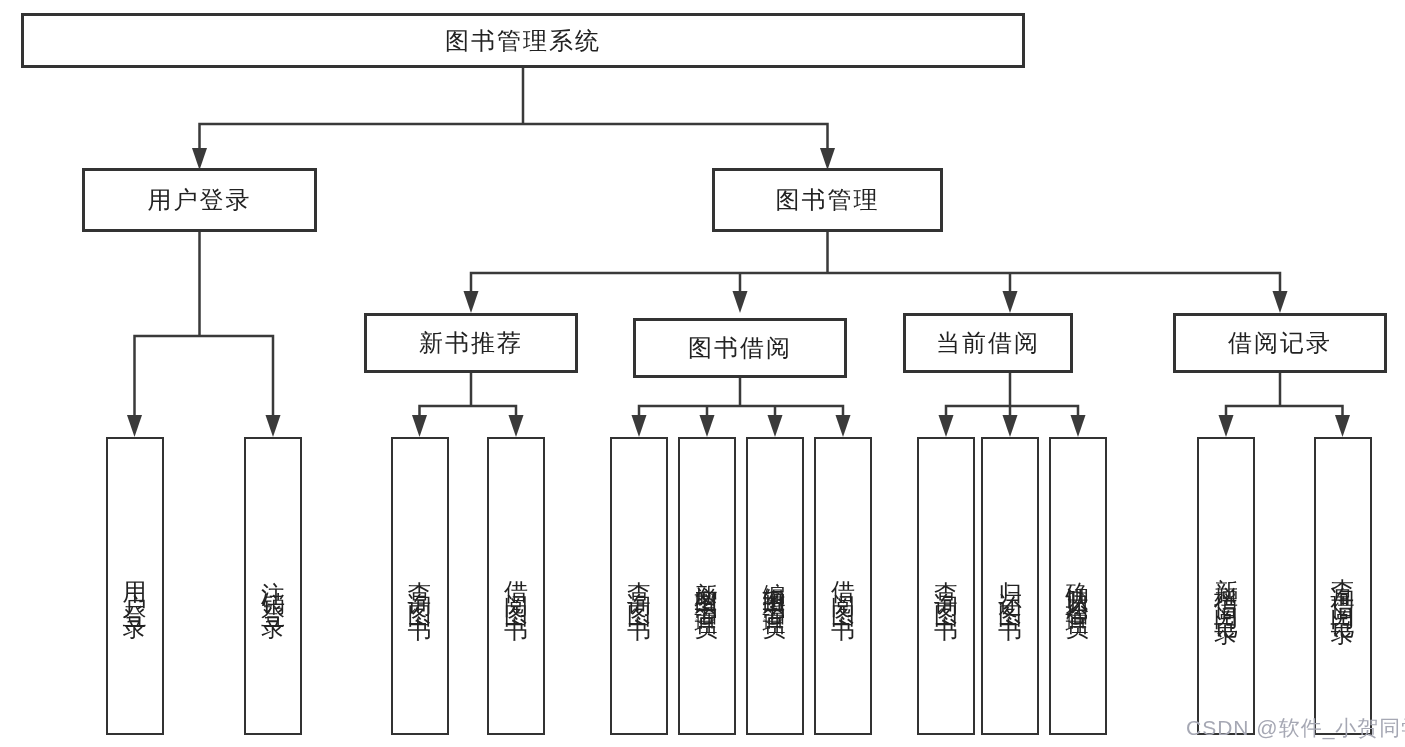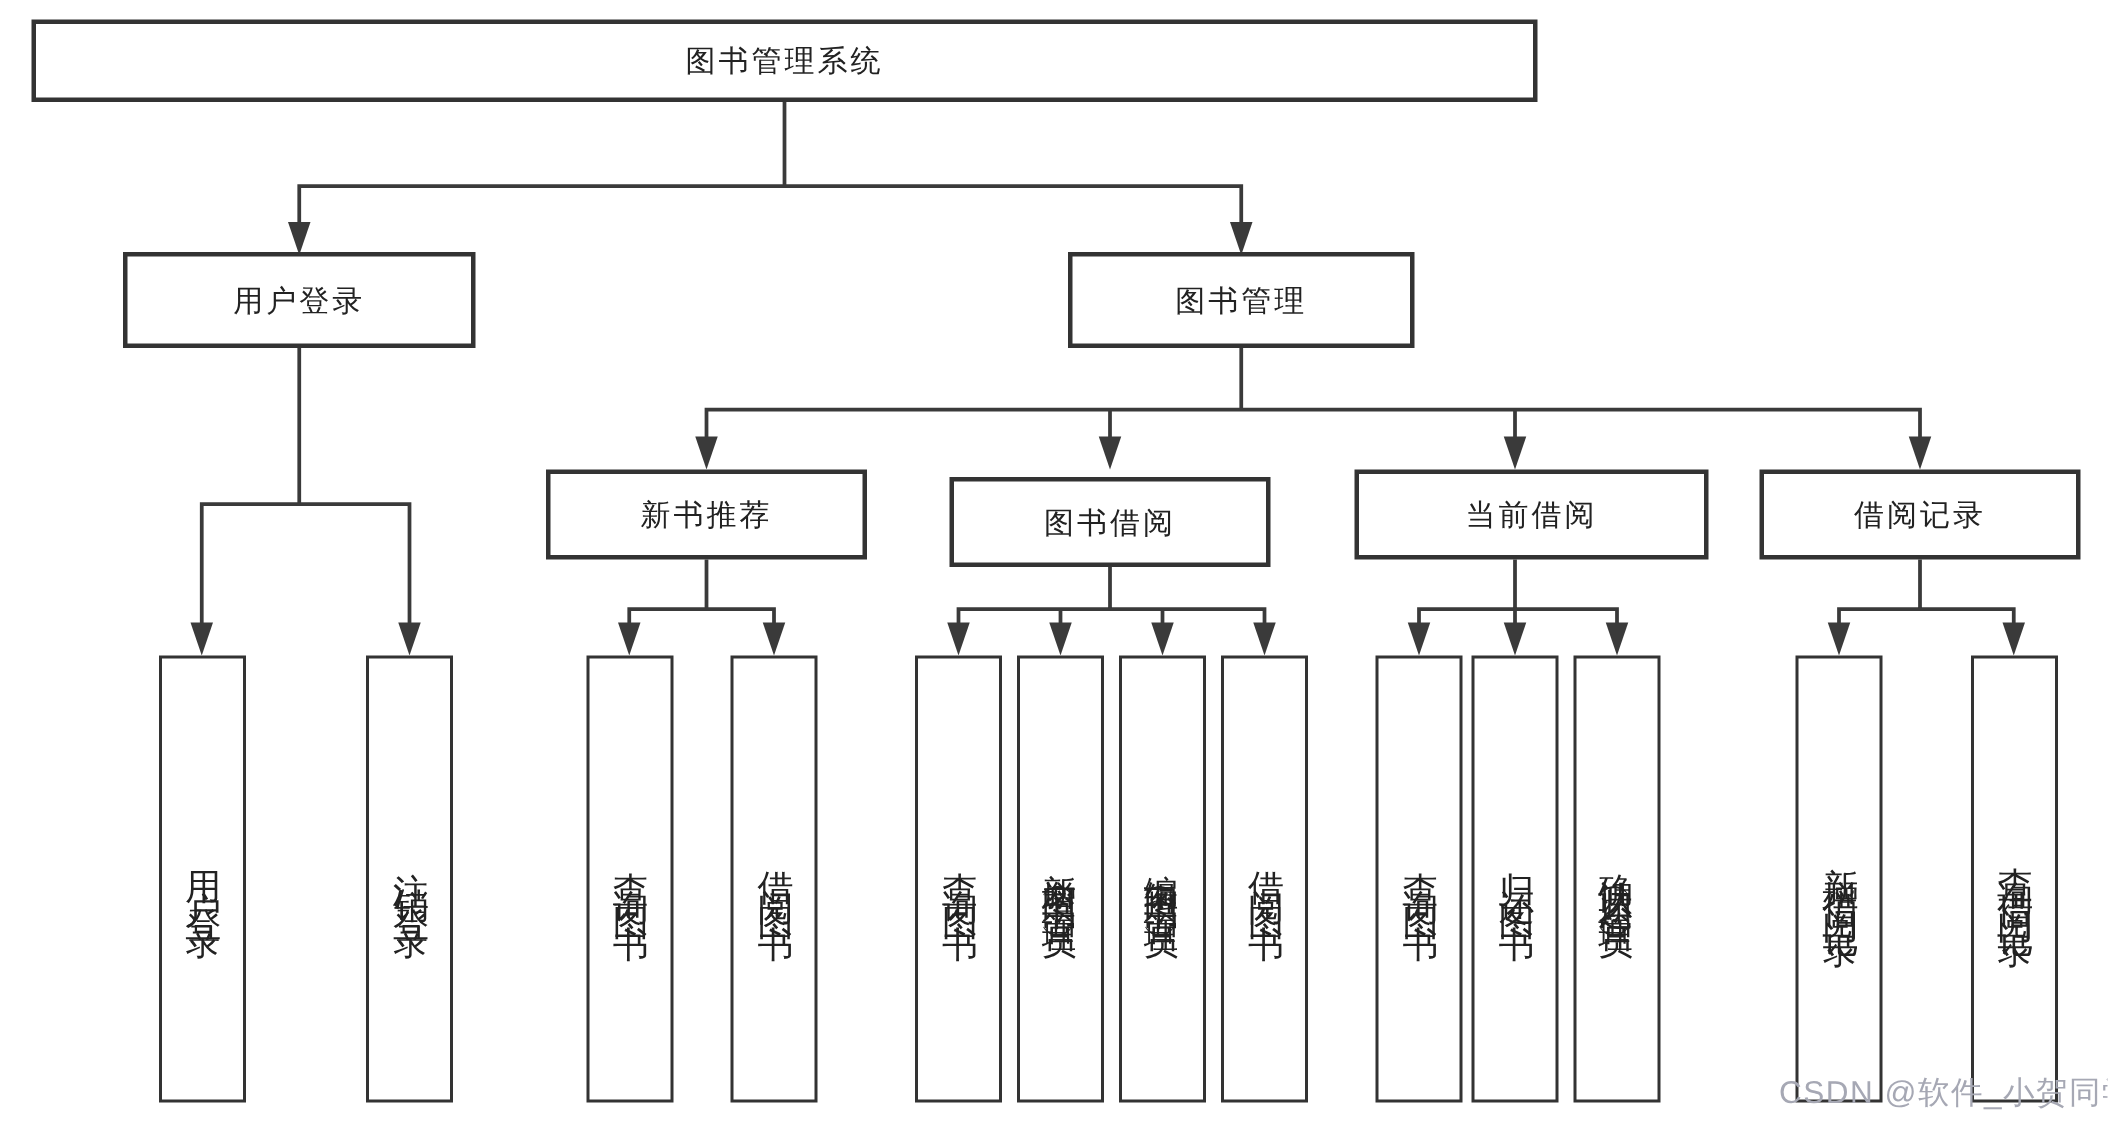--- a/index.html
+++ b/index.html
@@ -7,21 +7,21 @@
   .canvas {
     position:relative; width:1405px; height:747px; background:#ffffff; overflow:hidden;
   }
   .connectors { position:absolute; left:0; top:0; width:1405px; height:747px; z-index:1; }
   .connectors path { fill:none; stroke:#3a3a3a; stroke-width:2.5; stroke-linecap:square; }
   .connectors polygon { fill:#3a3a3a; stroke:none; }
   .node {
     position:absolute; box-sizing:border-box; background:#ffffff; border:3px solid #333333;
     color:#222222; display:flex; align-items:center; justify-content:center; z-index:2;
   }
-  .node--h { font-size:20px; letter-spacing:2px; white-space:nowrap; }
+  .node--h { font-size:24px; letter-spacing:2px; white-space:nowrap; }
   .node--v {
     writing-mode:vertical-rl; text-orientation:mixed; border-width:2.5px;
     font-size:24px; display:flex; align-items:center; justify-content:center;
   }
   .leaf-4 { letter-spacing:12px; }
   .leaf-6 { letter-spacing:9px;  }
   .leaf-9 { letter-spacing:5px; font-size:23px; }
   .watermark {
     position:absolute; left:1186px; top:714px; z-index:5;
     color:#a6a8b4; font-size:21px; letter-spacing:1px; white-space:nowrap;
@@ -82,21 +82,21 @@
     </g>
   </svg>
 
   <div class="node node--h" style="left:21px; top:13px; width:1004px; height:55px;">图书管理系统</div>
 
   <div class="node node--h" style="left:82px; top:168px; width:235px; height:64px;">用户登录</div>
   <div class="node node--h" style="left:712px; top:168px; width:231px; height:64px;">图书管理</div>
 
   <div class="node node--h" style="left:364px; top:313px; width:214px; height:60px;">新书推荐</div>
   <div class="node node--h" style="left:633px; top:318px; width:214px; height:60px;">图书借阅</div>
-  <div class="node node--h" style="left:903px; top:313px; width:236px; height:60px;font-family:Liberation Mono, monospace;">当前借阅</div>
+  <div class="node node--h" style="left:903px; top:313px; width:170px; height:60px;font-family:Liberation Mono, monospace;">当前借阅</div>
   <div class="node node--h" style="left:1173px; top:313px; width:214px; height:60px;">借阅记录</div>
 
   <div class="node node--v leaf-4" style="left:105.5px; top:437px; width:58px; height:298px;">用户登录</div>
   <div class="node node--v leaf-4" style="left:244px; top:437px; width:58px; height:298px;">注销登录</div>
 
   <div class="node node--v leaf-4" style="left:390.5px; top:437px; width:58px; height:298px;">查询图书</div>
   <div class="node node--v leaf-4" style="left:487px; top:437px; width:58px; height:298px;">借阅图书</div>
 
   <div class="node node--v leaf-4" style="left:610px; top:437px; width:58px; height:298px;">查询图书</div>
   <div class="node node--v leaf-9" style="left:678px; top:437px; width:58px; height:298px;">新增图书（管理员）</div>

